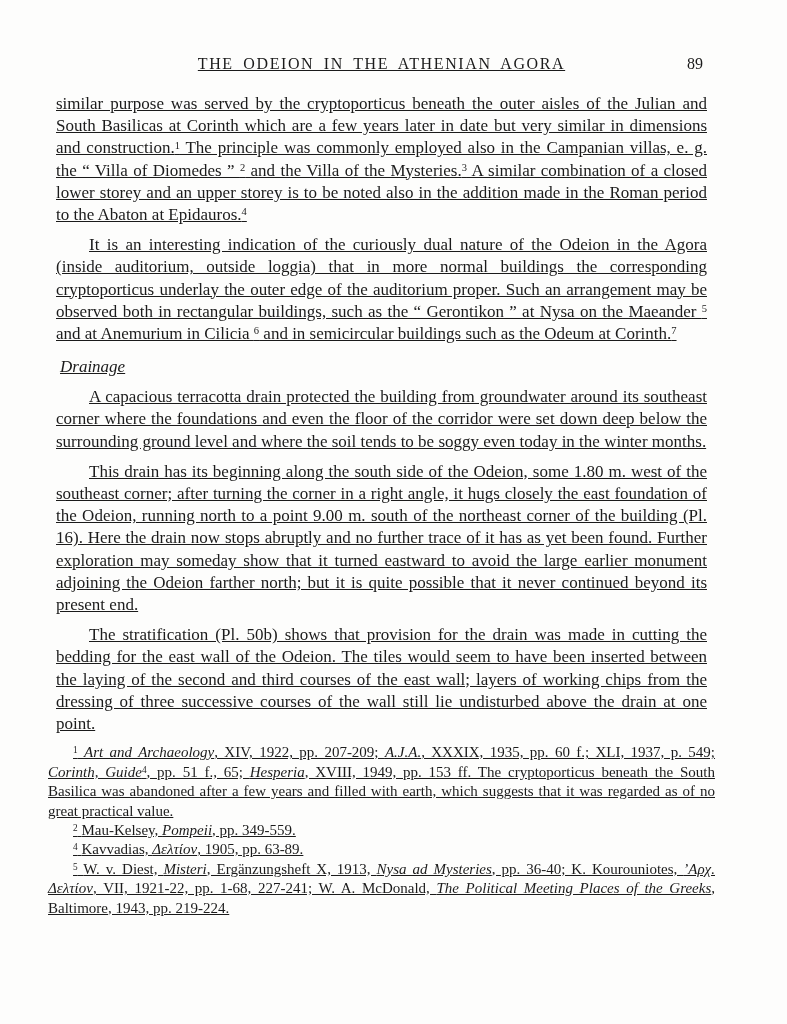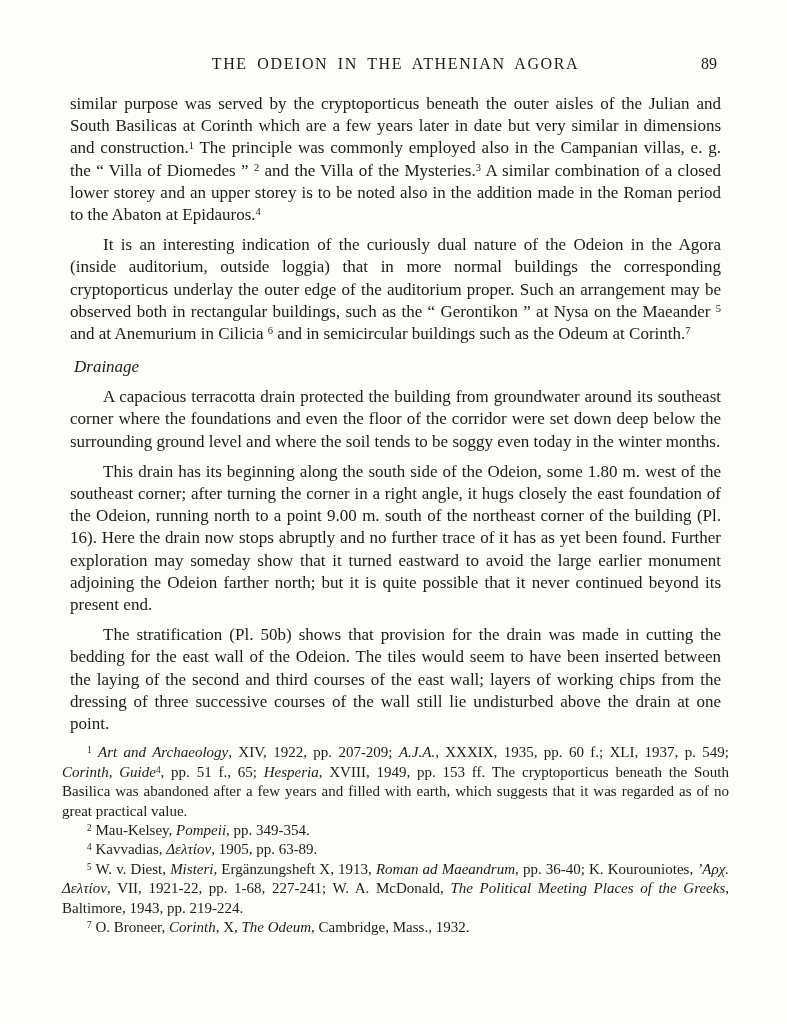--- a/index.html
+++ b/index.html
@@ -14,23 +14,24 @@
     position: relative;
     width: 787px;
     height: 1024px;
     background: #fdfdfc;
     font-family: "Liberation Serif", serif;
     color: #1b1b1b;
     box-sizing: border-box;
   }
   .text-col {
     position: absolute;
-    left: 62px;
+    left: 48px;
     top: 55px;
     width: 667px;
+    text-decoration: underline;
   }
   .page-header {
     position: relative;
     height: 22px;
   }
   .running-head {
     text-align: center;
     font-size: 16px;
     letter-spacing: 1.6px;
     word-spacing: 4px;
@@ -92,19 +93,18 @@
     <div class="page-body">
         <p class="para"><span>similar purpose was served by the cryptoporticus beneath the outer aisles of the Julian and South Basilicas at Corinth which are a few years later in date but very similar in dimensions and construction.</span><sup>1</sup><span> The principle was commonly employed also in the Campanian villas, e. g. the “ Villa of Diomedes ” </span><sup>2</sup><span> and the Villa of the Mysteries.</span><sup>3</sup><span> A similar combination of a closed lower storey and an upper storey is to be noted also in the addition made in the Roman period to the Abaton at Epidauros.</span><sup>4</sup></p>
         <p class="para indent"><span>It is an interesting indication of the curiously dual nature of the Odeion in the Agora (inside auditorium, outside loggia) that in more normal buildings the corresponding cryptoporticus underlay the outer edge of the auditorium proper. Such an arrangement may be observed both in rectangular buildings, such as the “ Gerontikon ” at Nysa on the Maeander </span><sup>5</sup><span> and at Anemurium in Cilicia </span><sup>6</sup><span> and in semicircular buildings such as the Odeum at Corinth.</span><sup>7</sup></p>
         <p class="section-heading"><i>Drainage</i></p>
         <p class="para indent"><span>A capacious terracotta drain protected the building from groundwater around its southeast corner where the foundations and even the floor of the corridor were set down deep below the surrounding ground level and where the soil tends to be soggy even today in the winter months.</span></p>
         <p class="para indent"><span>This drain has its beginning along the south side of the Odeion, some 1.80 m. west of the southeast corner; after turning the corner in a right angle, it hugs closely the east foundation of the Odeion, running north to a point 9.00 m. south of the northeast corner of the building (Pl. 16). Here the drain now stops abruptly and no further trace of it has as yet been found. Further exploration may someday show that it turned eastward to avoid the large earlier monument adjoining the Odeion farther north; but it is quite possible that it never continued beyond its present end.</span></p>
         <p class="para indent"><span>The stratification (Pl. 50b) shows that provision for the drain was made in cutting the bedding for the east wall of the Odeion. The tiles would seem to have been inserted between the laying of the second and third courses of the east wall; layers of working chips from the dressing of three successive courses of the wall still lie undisturbed above the drain at one point.</span></p>
       </div>
     <div class="footnotes">
         <p class="footnote"><sup>1</sup> <i>Art and Archaeology</i><span>, XIV, 1922, pp. 207-209; </span><i>A.J.A.</i><span>, XXXIX, 1935, pp. 60 f.; XLI, 1937, p. 549; </span><i>Corinth, Guide</i><sup>4</sup><span>, pp. 51 f., 65; </span><i>Hesperia</i><span>, XVIII, 1949, pp. 153 ff. The cryptoporticus beneath the South Basilica was abandoned after a few years and filled with earth, which suggests that it was regarded as of no great practical value.</span></p>
-        <p class="footnote"><sup>2</sup> <span>Mau-Kelsey, </span><i>Pompeii</i><span>, pp. 349-354.</span></p>
+        <p class="footnote"><sup>2</sup> <span>Mau-Kelsey, </span><i>Pompeii</i><span>, pp. 349-559.</span></p>
         <p class="footnote"><sup>4</sup> <span>Kavvadias, </span><i>Δελτίον</i><span>, 1905, pp. 63-89.</span></p>
-        <p class="footnote"><sup>5</sup> <span>W. v. Diest, </span><i>Misteri</i><span>, Ergänzungsheft X, 1913, </span><i>Roman ad Maeandrum</i><span>, pp. 36-40; K. Kourouniotes, </span><i>’Αρχ. Δελτίον</i><span>, VII, 1921-22, pp. 1-68, 227-241; W. A. McDonald, </span><i>The Political Meeting Places of the Greeks</i><span>, Baltimore, 1943, pp. 219-224.</span></p>
-        <p class="footnote"><sup>7</sup> <span>O. Broneer, </span><i>Corinth</i><span>, X, </span><i>The Odeum</i><span>, Cambridge, Mass., 1932.</span></p>
+        <p class="footnote"><sup>5</sup> <span>W. v. Diest, </span><i>Misteri</i><span>, Ergänzungsheft X, 1913, </span><i>Nysa ad Mysteries</i><span>, pp. 36-40; K. Kourouniotes, </span><i>’Αρχ. Δελτίον</i><span>, VII, 1921-22, pp. 1-68, 227-241; W. A. McDonald, </span><i>The Political Meeting Places of the Greeks</i><span>, Baltimore, 1943, pp. 219-224.</span></p>
       </div>
   </div>
 </div>
 
 </body></html>

